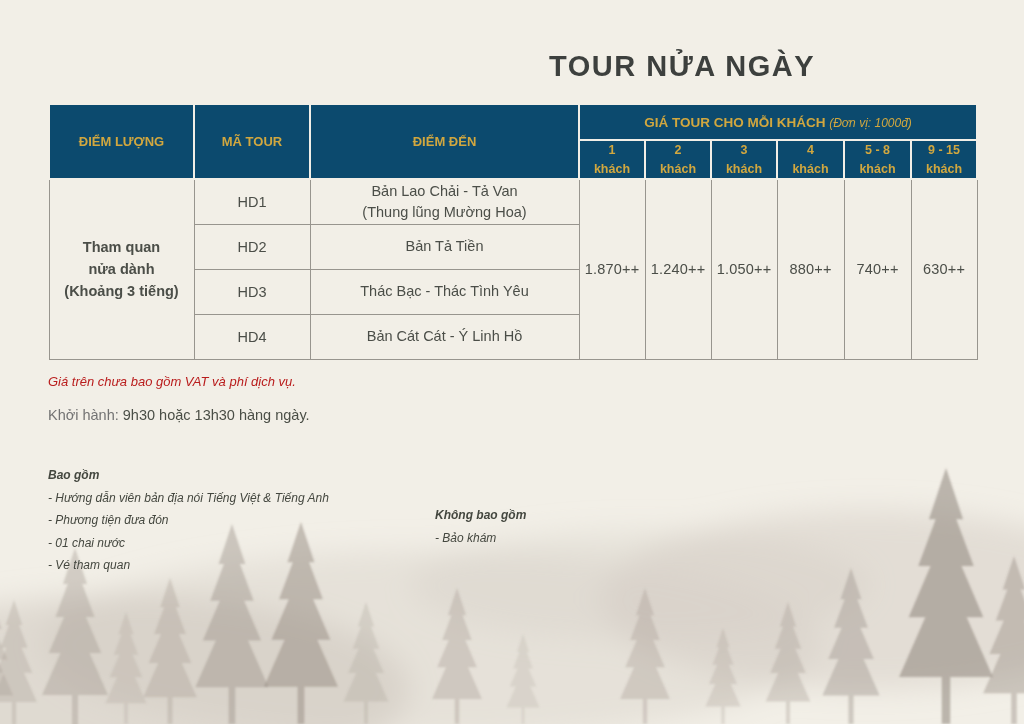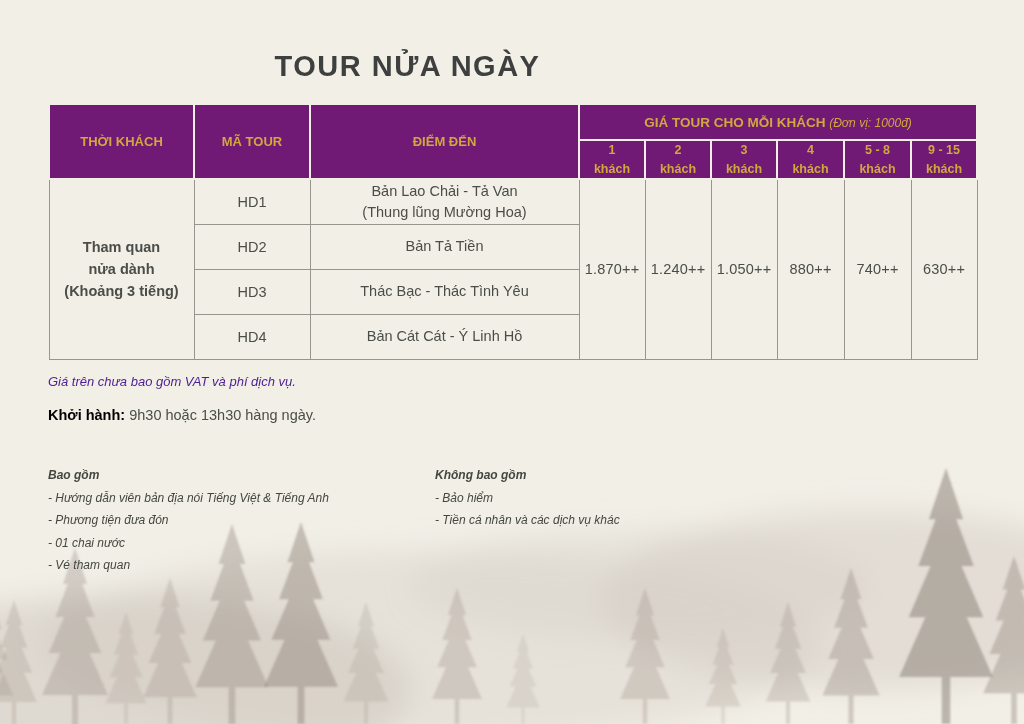--- a/index.html
+++ b/index.html
@@ -16,36 +16,36 @@
     inset: 0;
     z-index: 0;
     pointer-events: none;
   }
   .content { position: relative; z-index: 1; }
 
   .page-title {
     position: absolute;
     top: 50px; left: 0;
     width: 815px;
-    text-align: center;
+    text-align: right;
     font-size: 29px;
     font-weight: 700;
     letter-spacing: 1.5px;
     color: #3d403e;
   }
 
   table.tour-table {
     position: absolute;
     top: 103px; left: 48px;
     width: 928px;
     border-collapse: collapse;
     table-layout: fixed;
   }
   .tour-table th {
-    background: #701a75;
+    background: #0c4a6e;
     color: #d1a73f;
     border: 2px solid #f2efe7;
     font-weight: 700;
     text-align: center;
     vertical-align: middle;
   }
   .tour-table td {
     background: transparent;
     border: 1px solid #98958e;
     text-align: center;
@@ -60,43 +60,43 @@
   .row-hd { height: 45px; }
   .duration-cell { font-weight: 700; line-height: 1.55; font-size: 14.5px; color: #44473f; }
   .dest-cell { line-height: 1.4; }
   .price-cell { font-size: 14.5px; letter-spacing: .2px; }
 
   .vat-note {
     position: absolute;
     top: 374px; left: 48px;
     font-style: italic;
     font-size: 13px;
-    color: #4c1d95;
+    color: #b91c1c;
   }
   .desc-block {
     position: absolute;
     top: 404px; left: 48px;
     width: 940px;
     font-size: 14.5px;
     line-height: 23px;
     color: #4a4e46;
   }
-  .bold-label { font-weight: 700; color: #000000; }
+  .bold-label { font-weight: 400; color: #737373; }
 
   .list-block {
     position: absolute;
     top: 464px;
     font-size: 12px;
     font-style: italic;
     line-height: 22.5px;
     color: #44473f;
   }
   .list-block .list-title { font-weight: 700; }
   #includes { left: 48px; }
-  #excludes { left: 435px; }
+  #excludes { left: 435px; margin-top: 40px; }
 </style>
 </head>
 <body>
 
 <svg id="forest-bg" width="1024" height="724" viewBox="0 0 1024 724" xmlns="http://www.w3.org/2000/svg">
   <defs>
     <g id="pine">
       <polygon points="50,0 66,48 34,48"></polygon>
       <polygon points="50,22 76,92 24,92"></polygon>
       <polygon points="50,58 85,140 15,140"></polygon>
@@ -149,21 +149,21 @@
         <col style="width:269px">
       <col style="width:66px">
         <col style="width:66px">
         <col style="width:66px">
       <col style="width:67px">
         <col style="width:67px">
         <col style="width:66px">
     </colgroup>
     <tbody>
         <tr>
-      <th class="th-main" rowspan="2">THỜI KHÁCH</th>
+      <th class="th-main" rowspan="2">ĐIỂM LƯỢNG</th>
       <th class="th-main" rowspan="2">MÃ TOUR</th>
       <th class="th-main" rowspan="2">ĐIỂM ĐẾN</th>
       <th class="th-group" colspan="6">
         <span>GIÁ TOUR CHO MỖI KHÁCH</span>
         <span class="unit">(Đơn vị: 1000đ)</span>
       </th>
     </tr>
     <tr>
       <th class="th-sub">
             <div>1</div>
@@ -232,17 +232,16 @@
   <div class="list-block" id="includes">
     <div class="list-title">Bao gồm</div>
     <div>- Hướng dẫn viên bản địa nói Tiếng Việt &amp; Tiếng Anh</div>
     <div>- Phương tiện đưa đón</div>
     <div>- 01 chai nước</div>
     <div>- Vé tham quan</div>
   </div>
 
   <div class="list-block" id="excludes">
     <div class="list-title">Không bao gồm</div>
-    <div>- Bảo hiểm</div>
-    <div>- Tiền cá nhân và các dịch vụ khác</div>
+    <div>- Bảo khám</div>
   </div>
 
 </div>
 
 </body></html>

